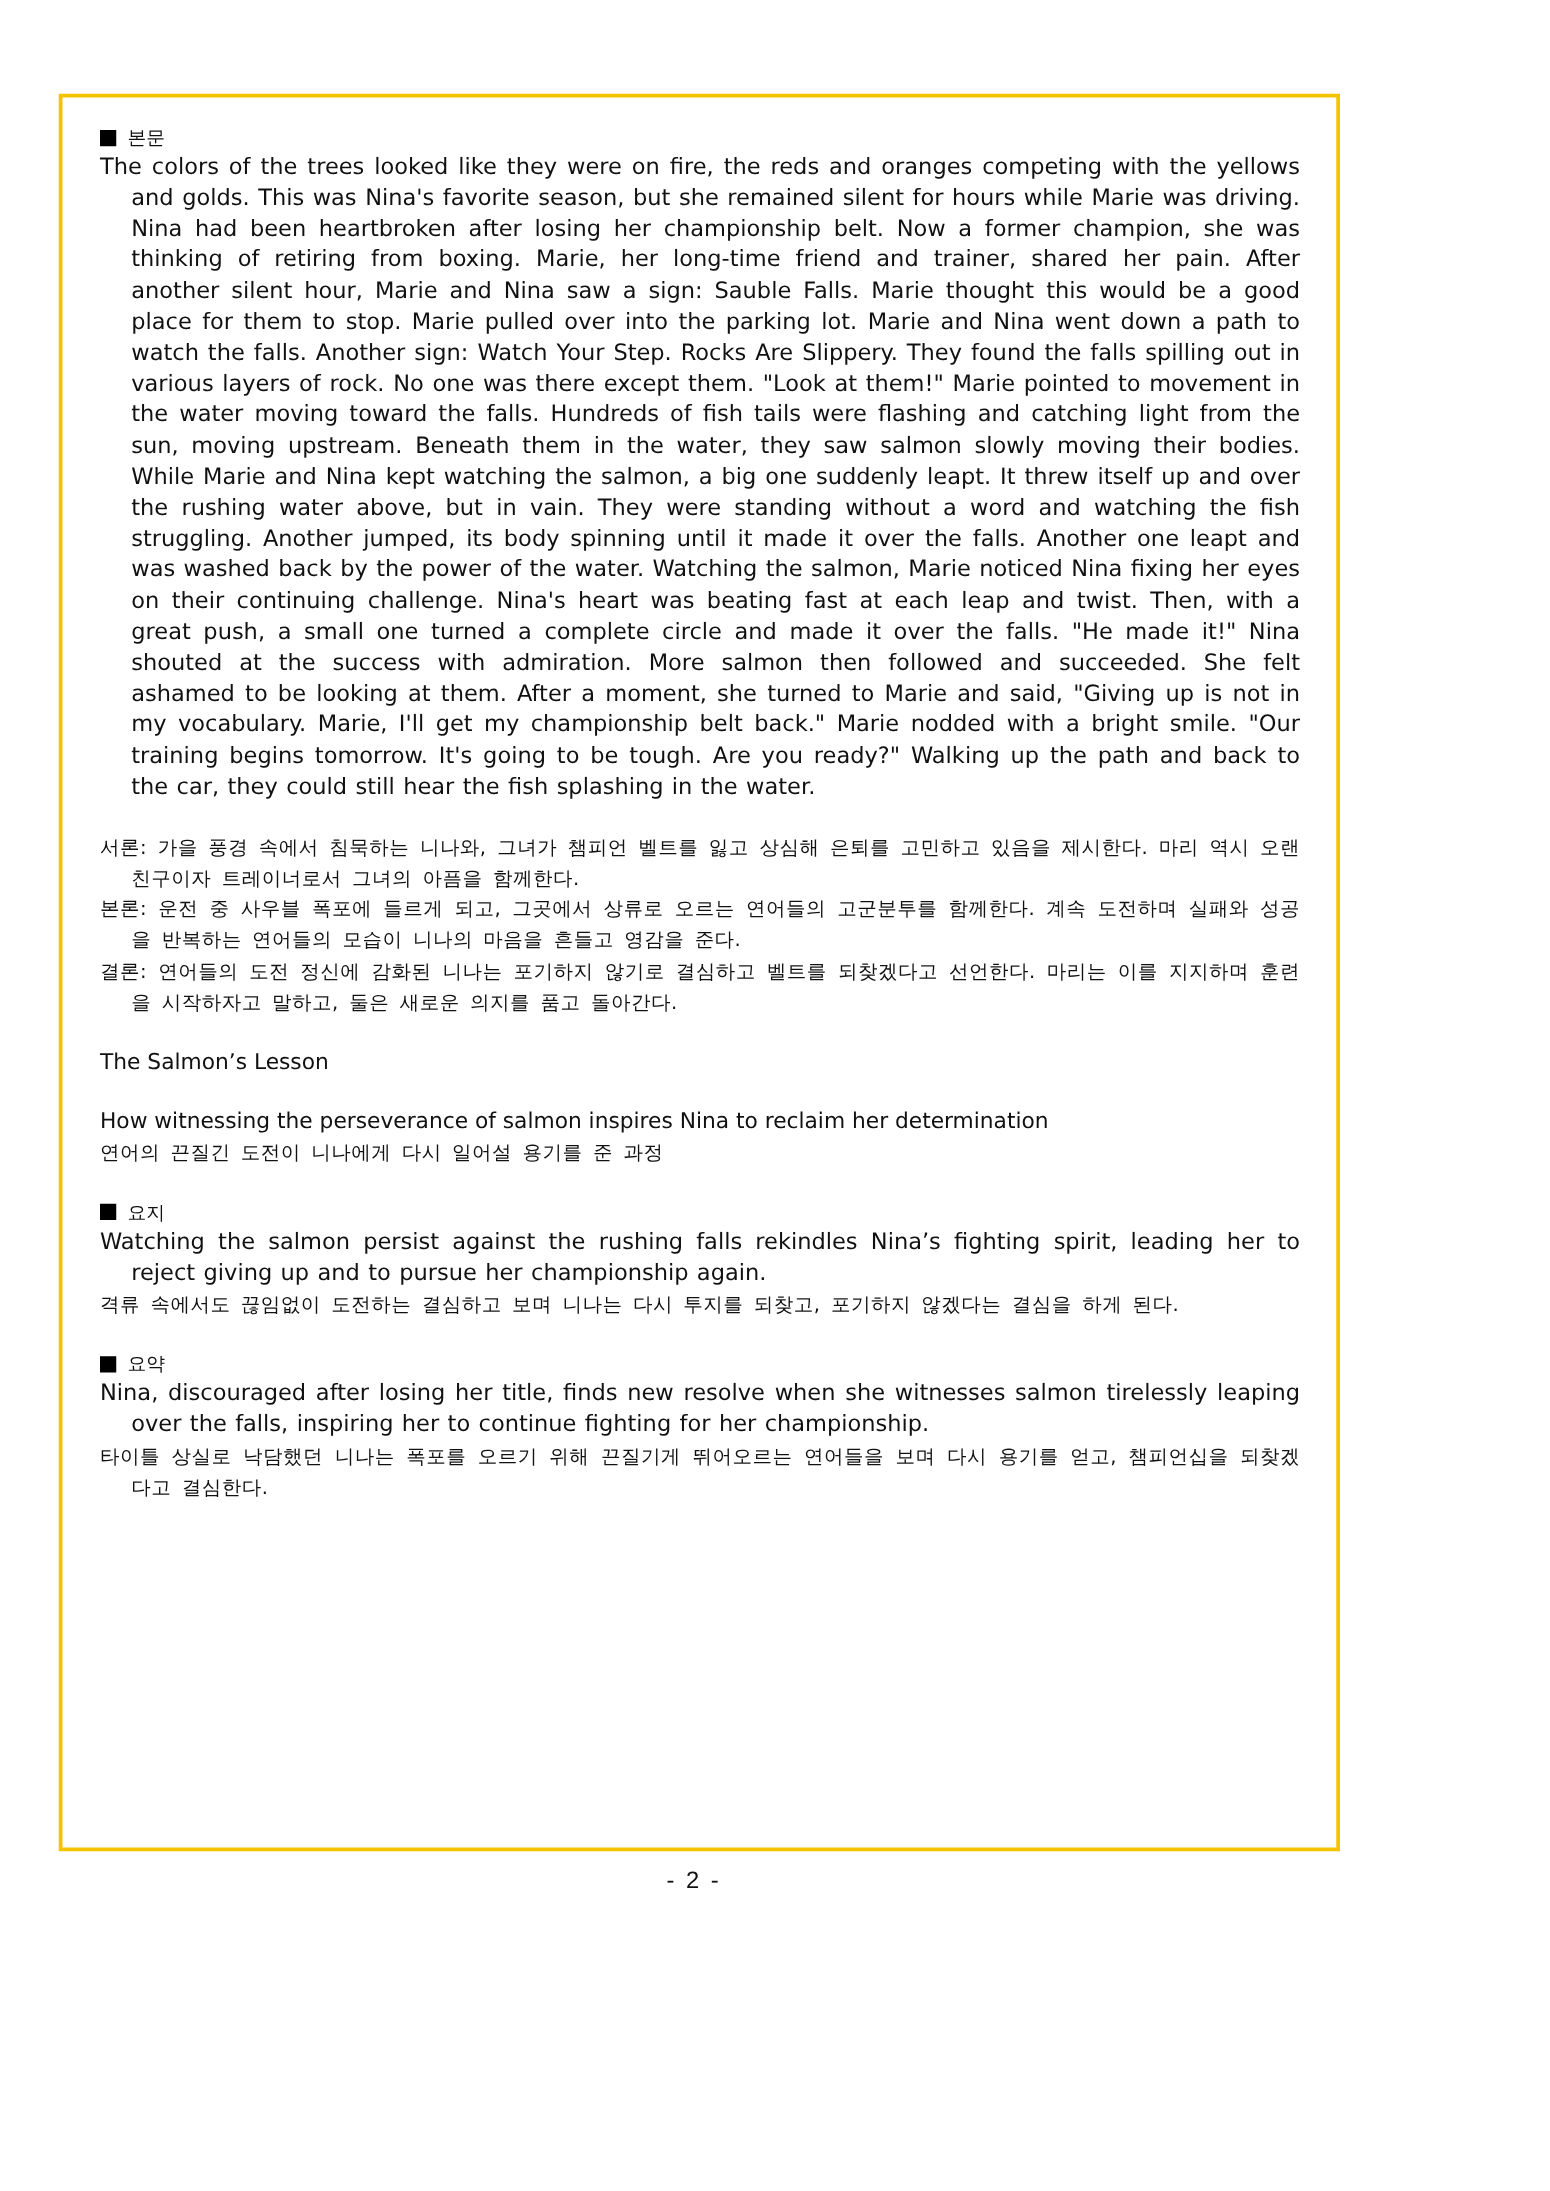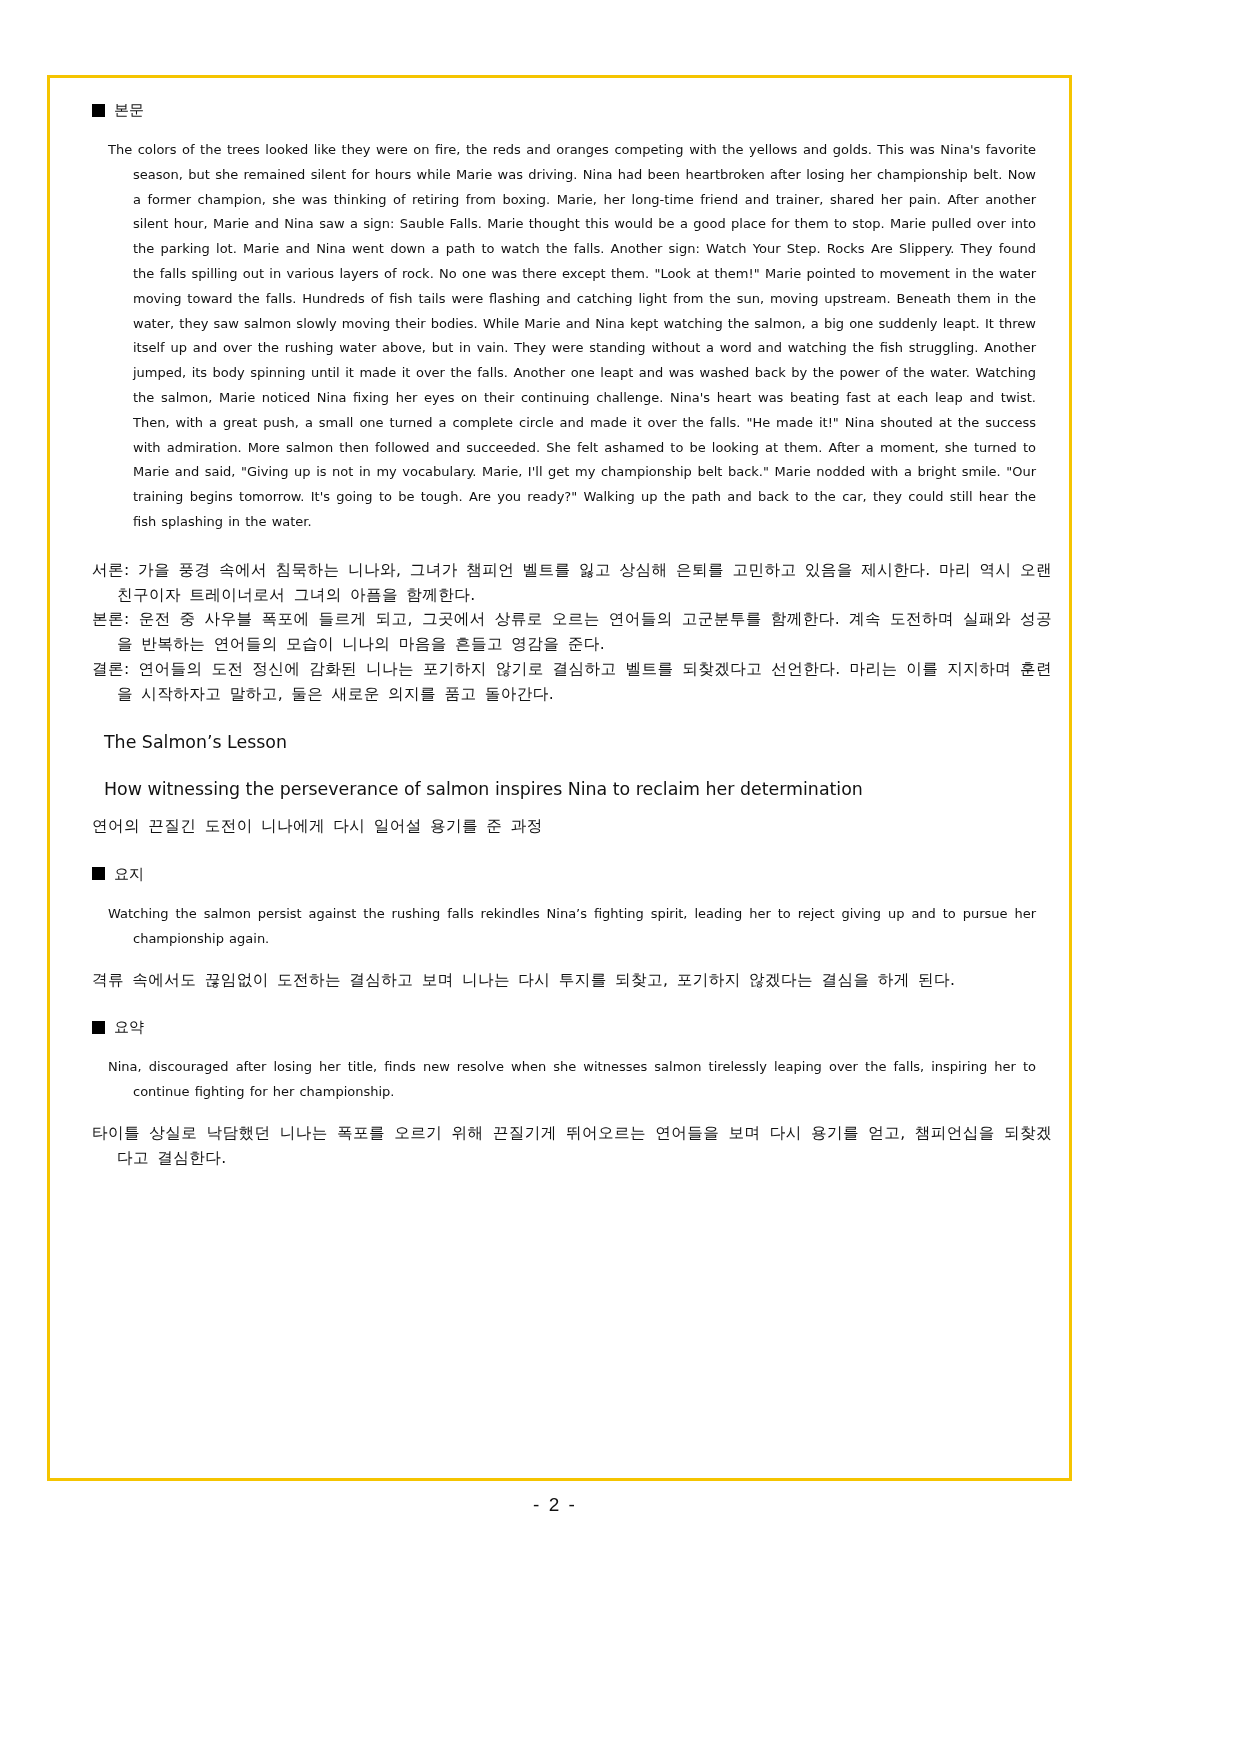--- a/index.html
+++ b/index.html
@@ -18,21 +18,21 @@
       position: absolute;
       left: 47px;
       top: 75px;
       width: 1019px;
       height: 1400px;
       border: 3px solid #F5C400;
       box-sizing: content-box;
     }
     .content {
       position: absolute;
-      left: 92px;
+      left: 80px;
       top: 98px;
       width: 960px;
     }
     .section {
       margin-bottom: 23px;
     }
     .section-header {
       font-size: 15px;
       line-height: 24px;
       height: 24px;
@@ -40,42 +40,42 @@
       align-items: center;
     }
     .square-icon {
       display: inline-block;
       width: 13px;
       height: 13px;
       background: #000;
       margin-right: 9px;
     }
     .para {
-      font-size: 13px;
+      font-size: 18px;
       line-height: 24.8px;
       text-align: justify;
       word-spacing: 1px;
       padding-left: 25px;
       text-indent: -25px;
-      margin: 16px;
+      margin: 0;
     }
     .para-ko {
       font-size: 15.6px;
       line-height: 24.8px;
       text-align: justify;
       padding-left: 25px;
       text-indent: -25px;
       margin: 0;
       letter-spacing: 0.4px;
       word-spacing: 3px;
     }
     .para-plain {
       font-size: 17.4px;
       line-height: 24.8px;
-      margin: 12px;
+      margin: 0;
     }
     .para-plain-ko {
       font-size: 15.6px;
       line-height: 24.8px;
       margin: 0;
       letter-spacing: 0.4px;
       word-spacing: 3px;
     }
     .page-number {
       position: absolute;

